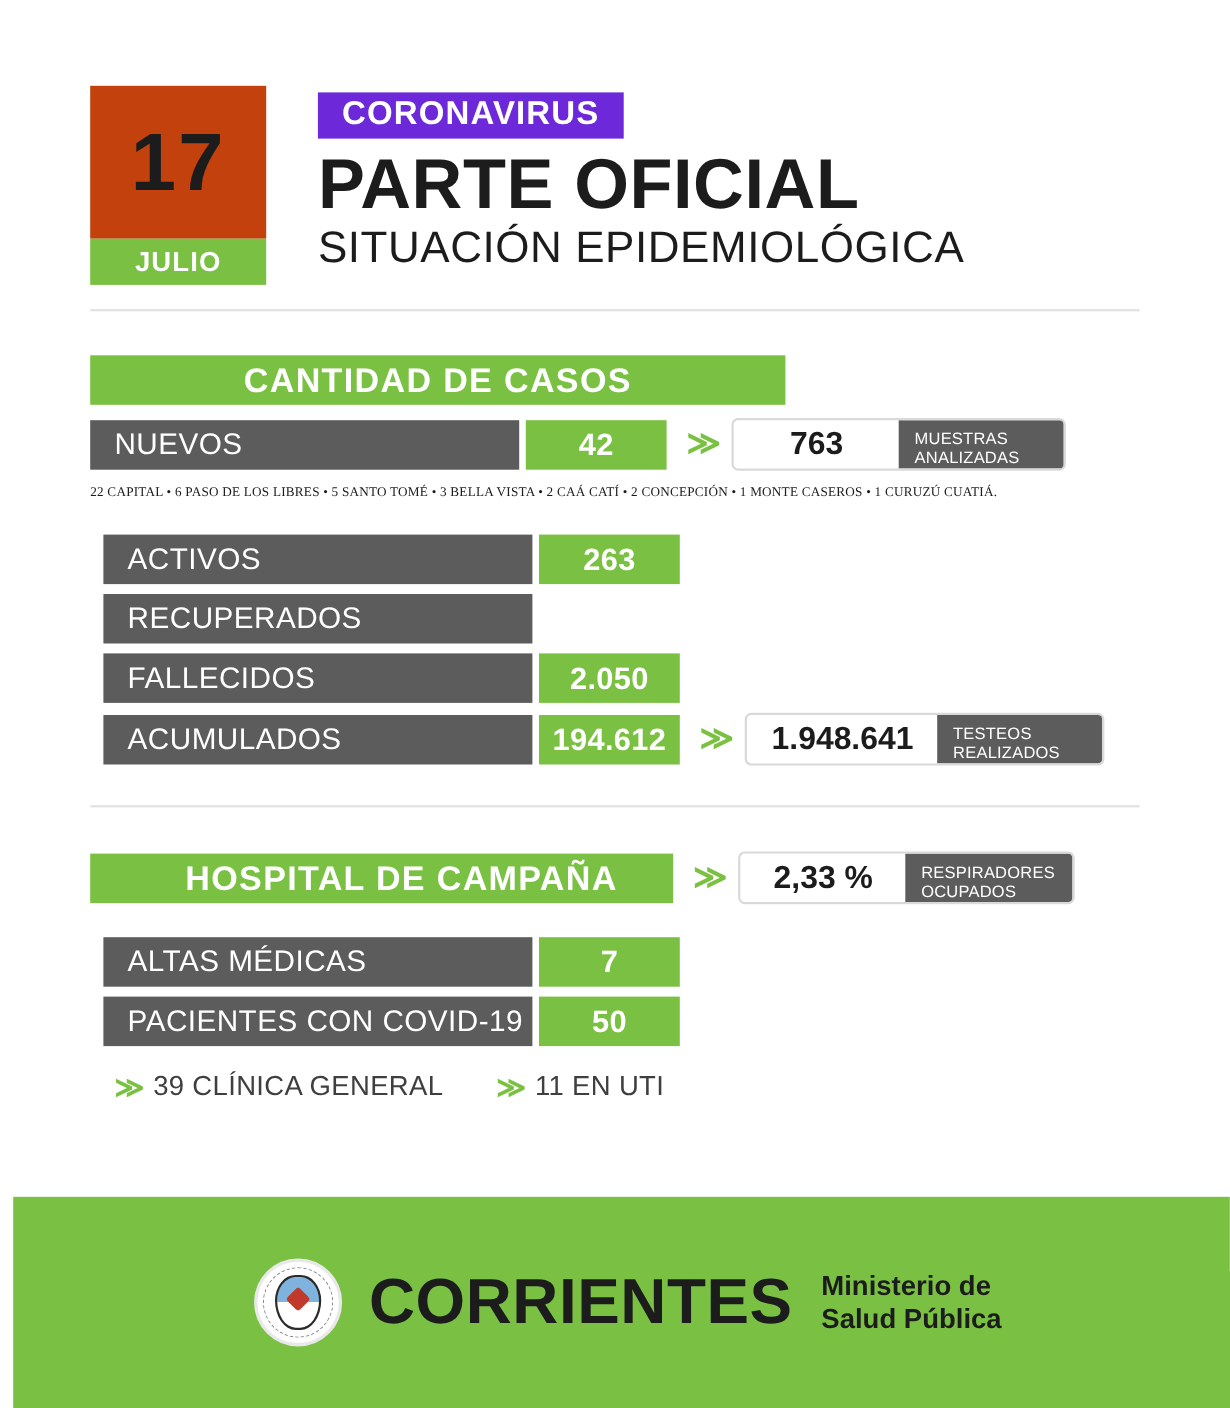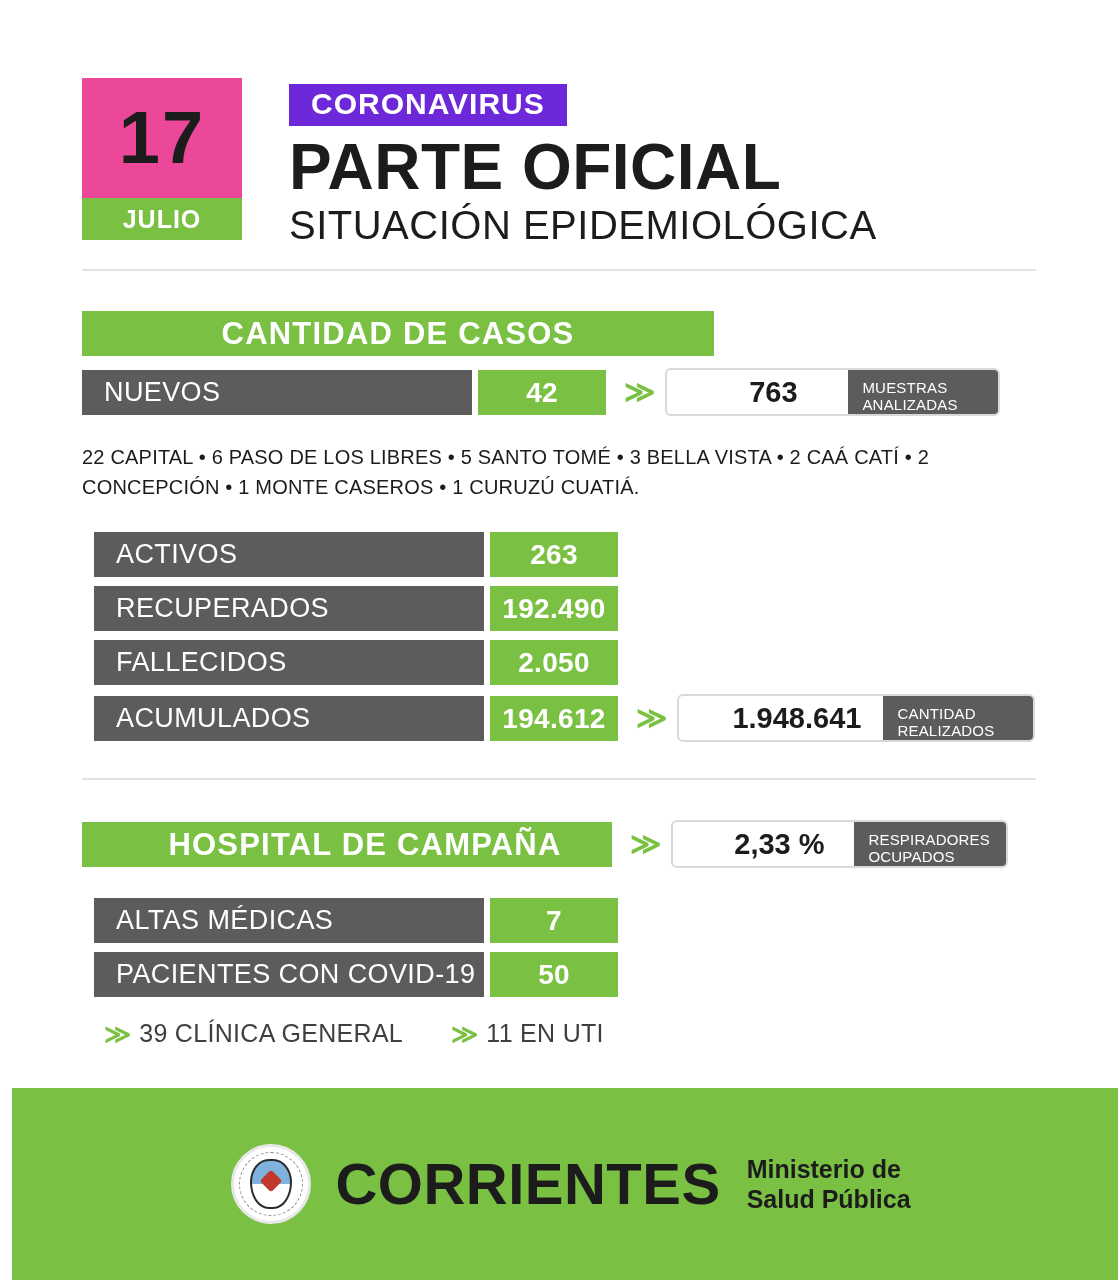--- a/index.html
+++ b/index.html
@@ -21,22 +21,22 @@
   .header {
     display: flex;
     align-items: flex-start;
     padding: 78px 0 0 82px;
   }
   .date-box {
     width: 160px;
     flex: 0 0 160px;
   }
   .date-day {
-    background: #ec4899;
-    height: 120px;
+    background: #c2410c;
+    height: 139px;
     display: flex;
     align-items: center;
     justify-content: center;
     font-size: 74px;
     font-weight: bold;
     color: #1c1c1c;
     letter-spacing: 2px;
     line-height: 1;
   }
   .date-month {
@@ -150,40 +150,40 @@
   }
   .pill-num {
     display: flex;
     align-items: center;
     justify-content: center;
     font-size: 29px;
     font-weight: bold;
     color: #1c1c1c;
     padding: 0 22px;
     min-width: 150px;
-    margin-left: 31px;
   }
   .pill-text {
     background: #5c5c5c;
     color: #ffffff;
     font-size: 15px;
     line-height: 1.15;
     padding: 9px 16px 0 14px;
     min-width: 150px;
     letter-spacing: 0.2px;
   }
   .pill-text span { display: block; }
 
   .detail-text {
-    margin-top: 26px;
-    font-size: 20px;
+    margin-top: 10px;
+    font-size: 12px;
     color: #1c1c1c;
     line-height: 1.5;
     max-width: 930px;
     letter-spacing: 0.2px;
+    font-family: Liberation Serif, serif;
   }
 
   .group { margin-top: 30px; padding-left: 12px; }
   .group .row { margin-top: 9px; }
 
   .divider2 {
     height: 2px;
     background: #e2e2e2;
     margin: 36px 82px 0 82px;
   }
@@ -327,34 +327,33 @@
 
     <div class="detail-text">22 CAPITAL • 6 PASO DE LOS LIBRES • 5 SANTO TOMÉ • 3 BELLA VISTA • 2 CAÁ CATÍ • 2 CONCEPCIÓN • 1 MONTE CASEROS • 1 CURUZÚ CUATIÁ.</div>
 
     <div class="group">
       <div class="row">
         <div class="bar-label">ACTIVOS</div>
         <div class="bar-value">263</div>
       </div>
       <div class="row">
         <div class="bar-label">RECUPERADOS</div>
-        <div class="bar-value">192.490</div>
       </div>
       <div class="row">
         <div class="bar-label">FALLECIDOS</div>
         <div class="bar-value">2.050</div>
       </div>
       <div class="row">
         <div class="bar-label">ACUMULADOS</div>
         <div class="bar-value">194.612</div>
         <div class="chev">≫</div>
         <div class="pill">
           <div class="pill-num">1.948.641</div>
           <div class="pill-text">
-            <span>CANTIDAD</span>
+            <span>TESTEOS</span>
             <span>REALIZADOS</span>
           </div>
         </div>
       </div>
     </div>
   </div>
 
   <div class="divider2"></div>
 
   <div class="content">

